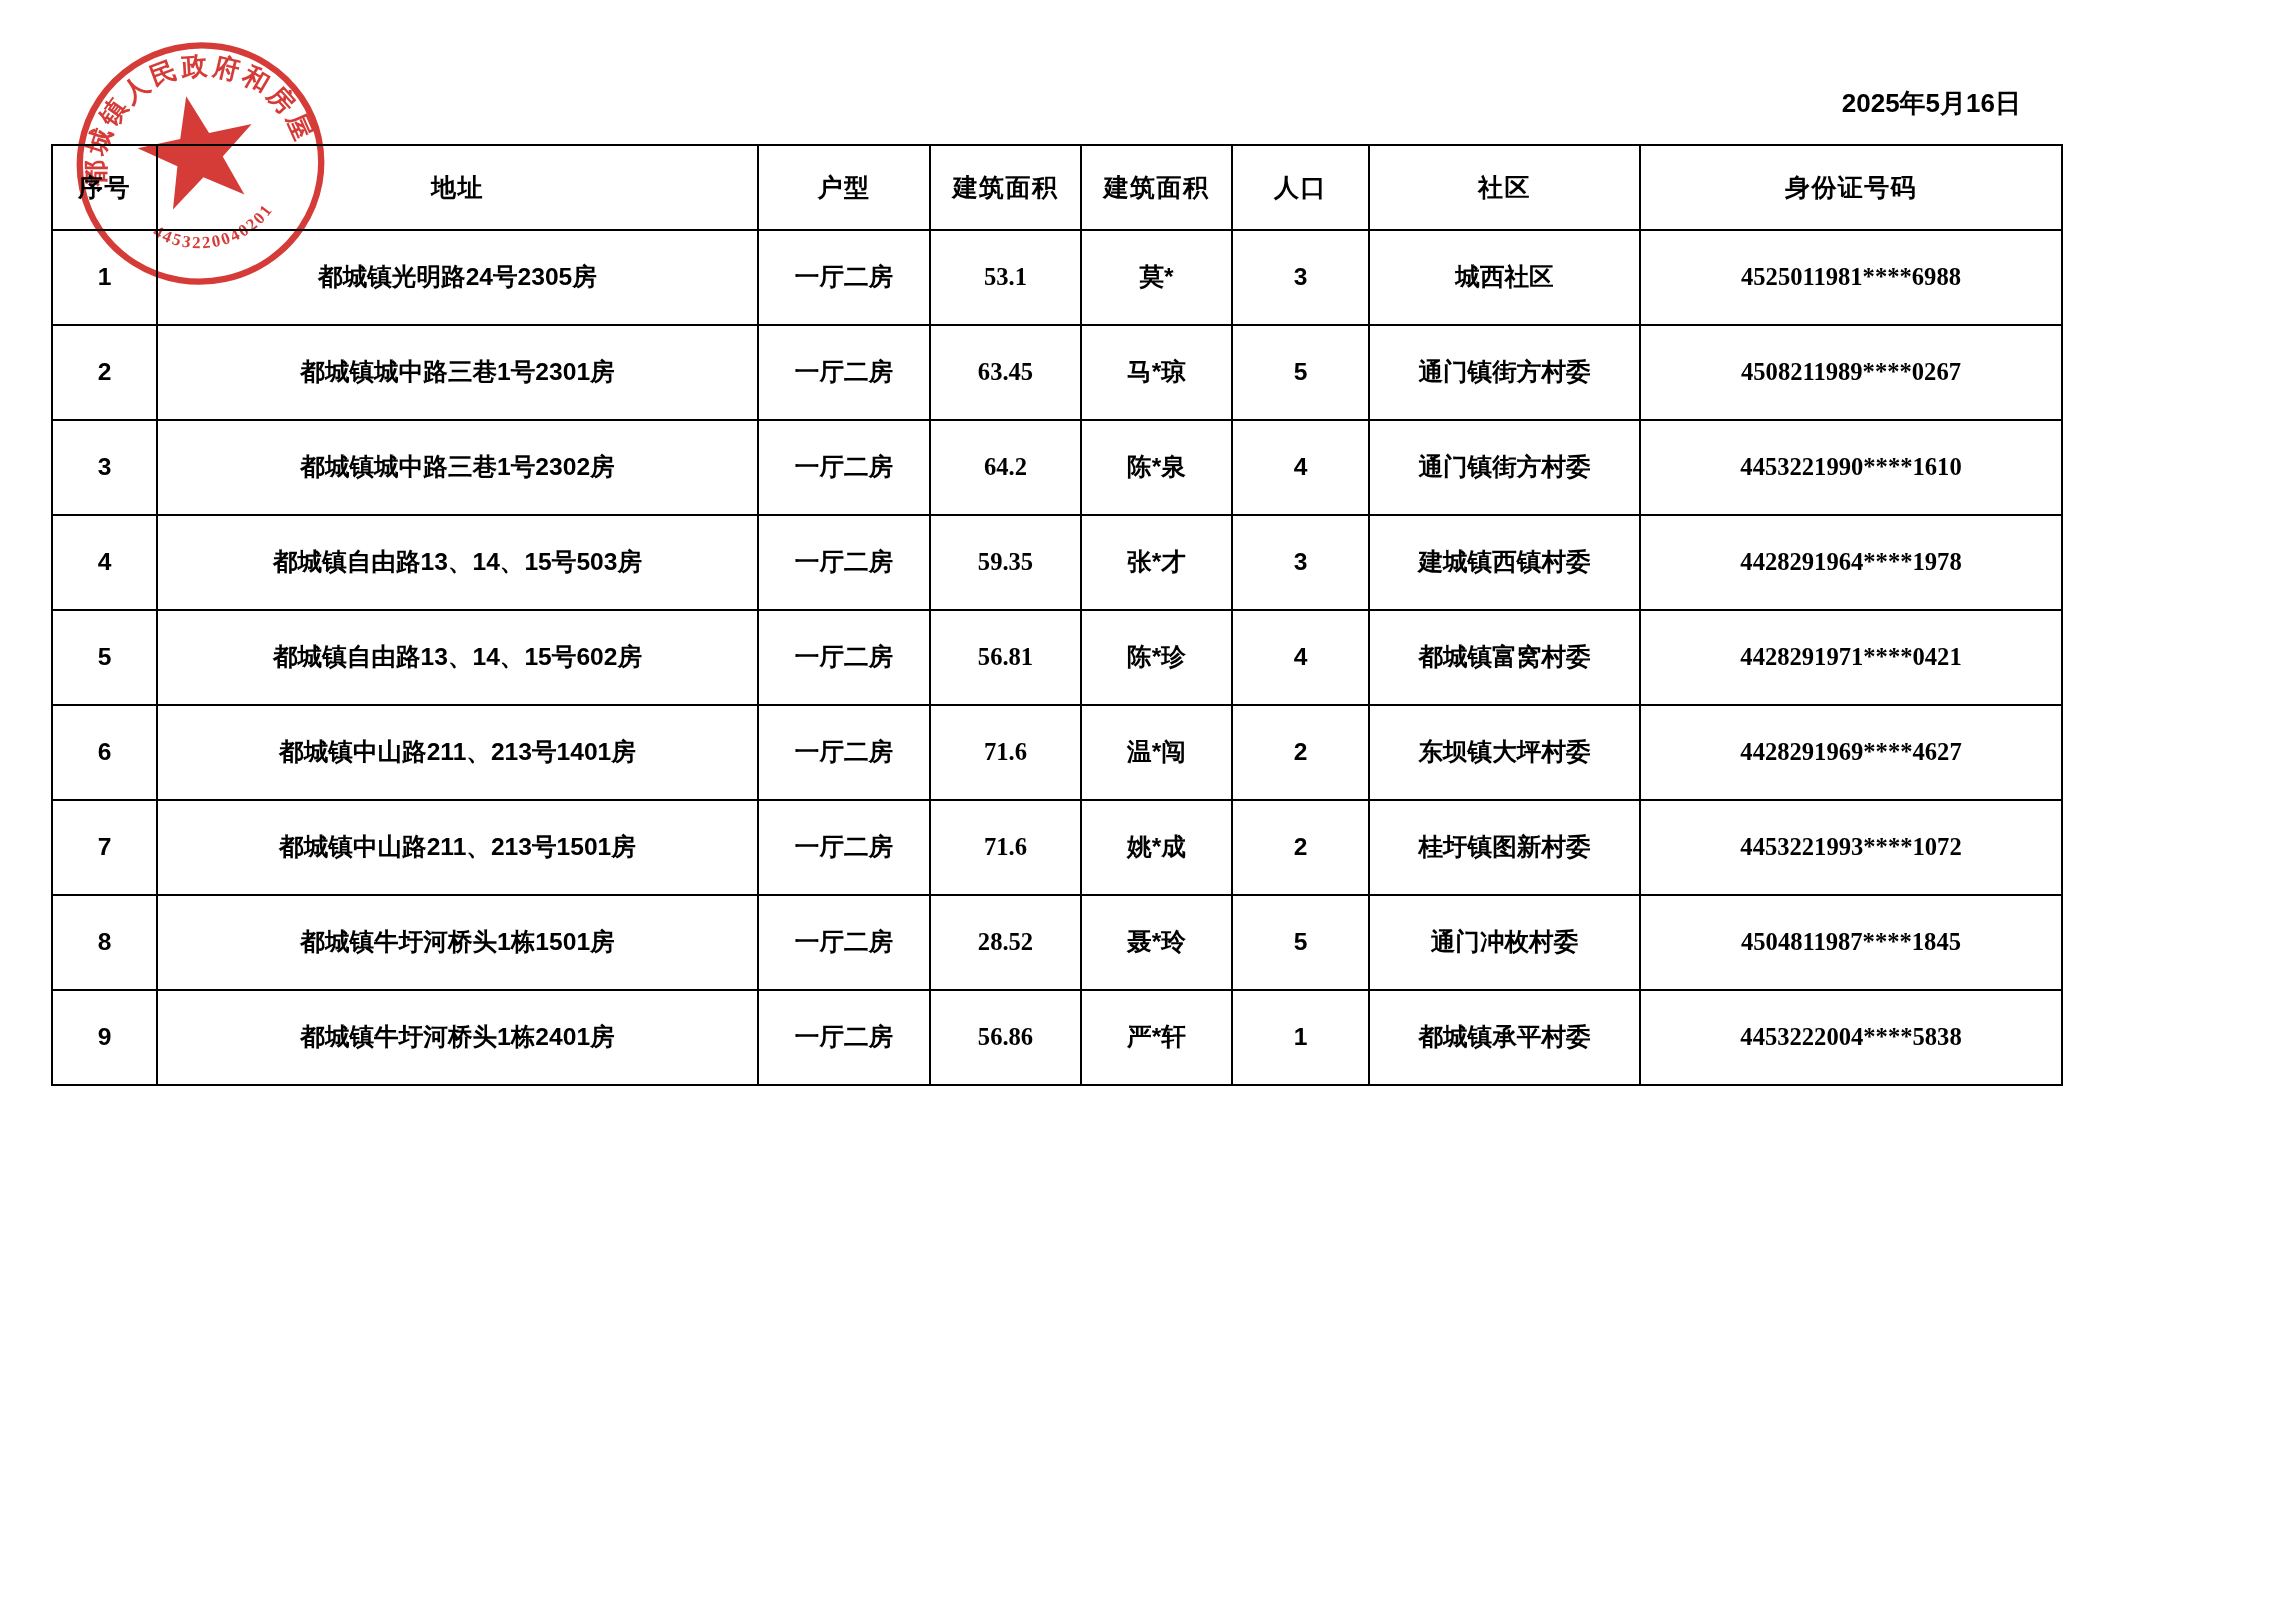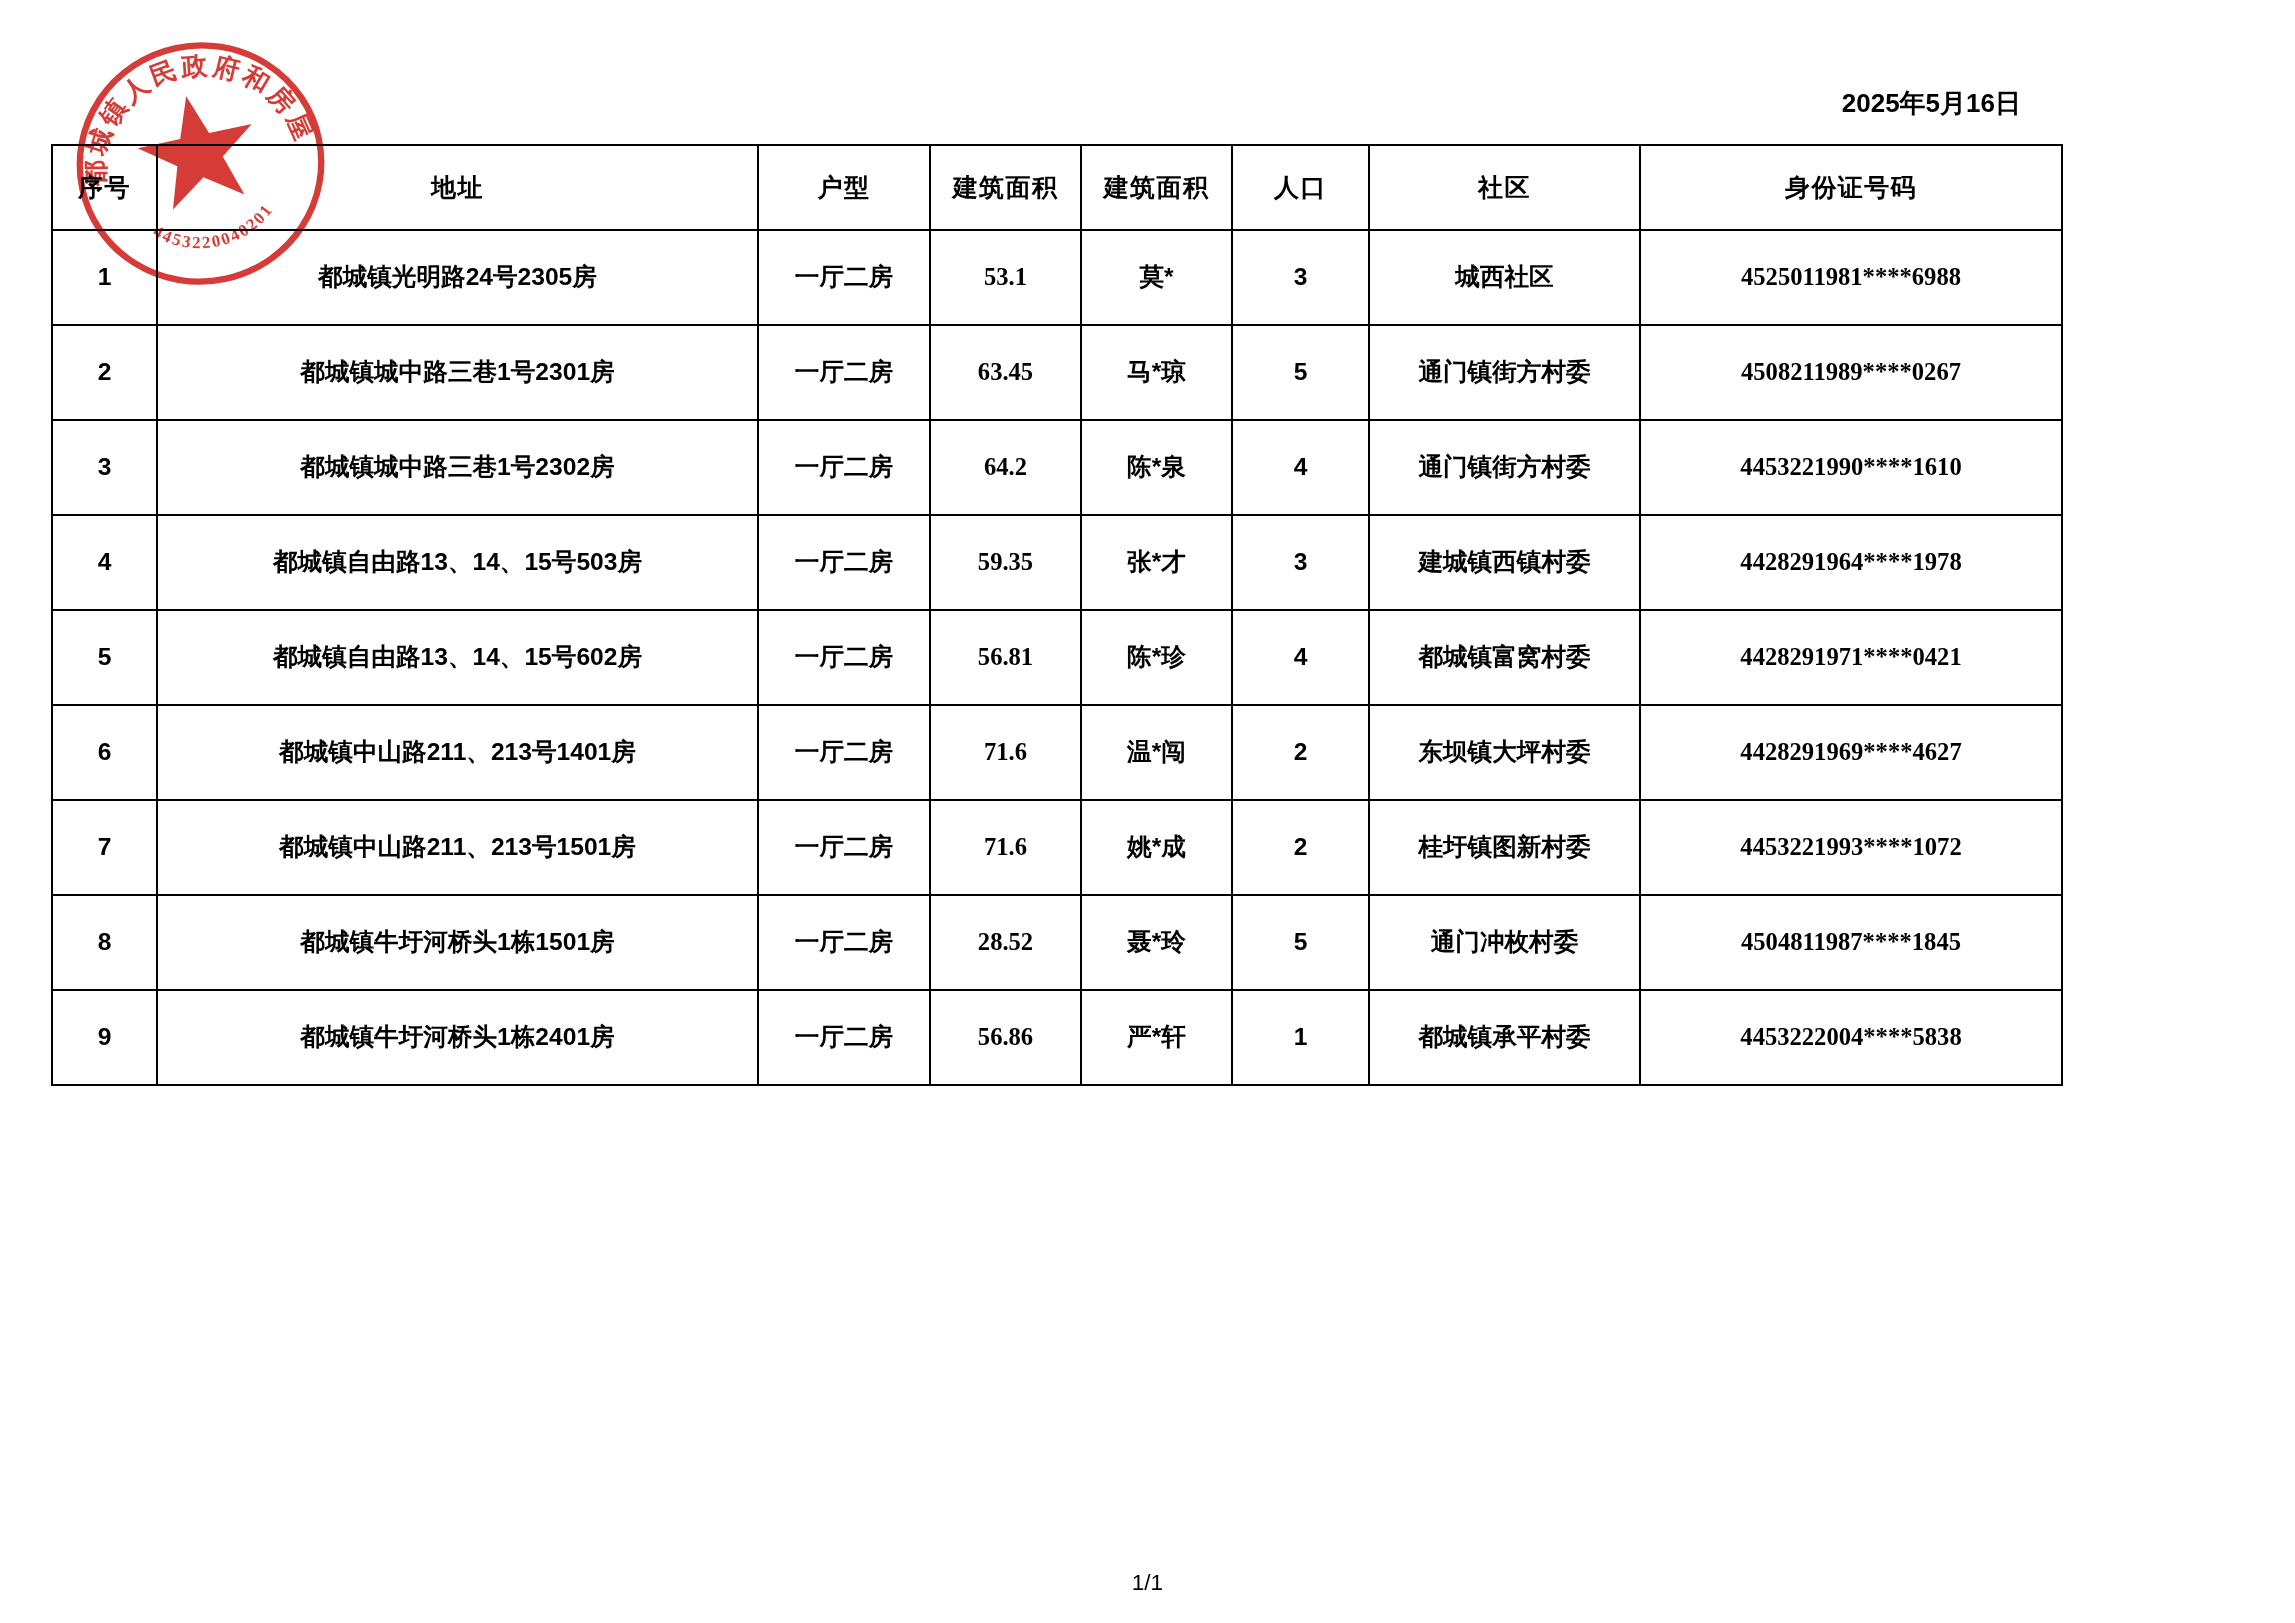--- a/index.html
+++ b/index.html
@@ -256,16 +256,15 @@
           <td class="col-area">56.86</td>
           <td>严*轩</td>
           <td class="col-pop">1</td>
           <td>都城镇承平村委</td>
           <td class="col-id">4453222004****5838</td>
         </tr>
       </tbody>
     </table>
   </div>
 
-  <div class="footer-page">1/1</div>
 
 </div>
 
 
 </body></html>

